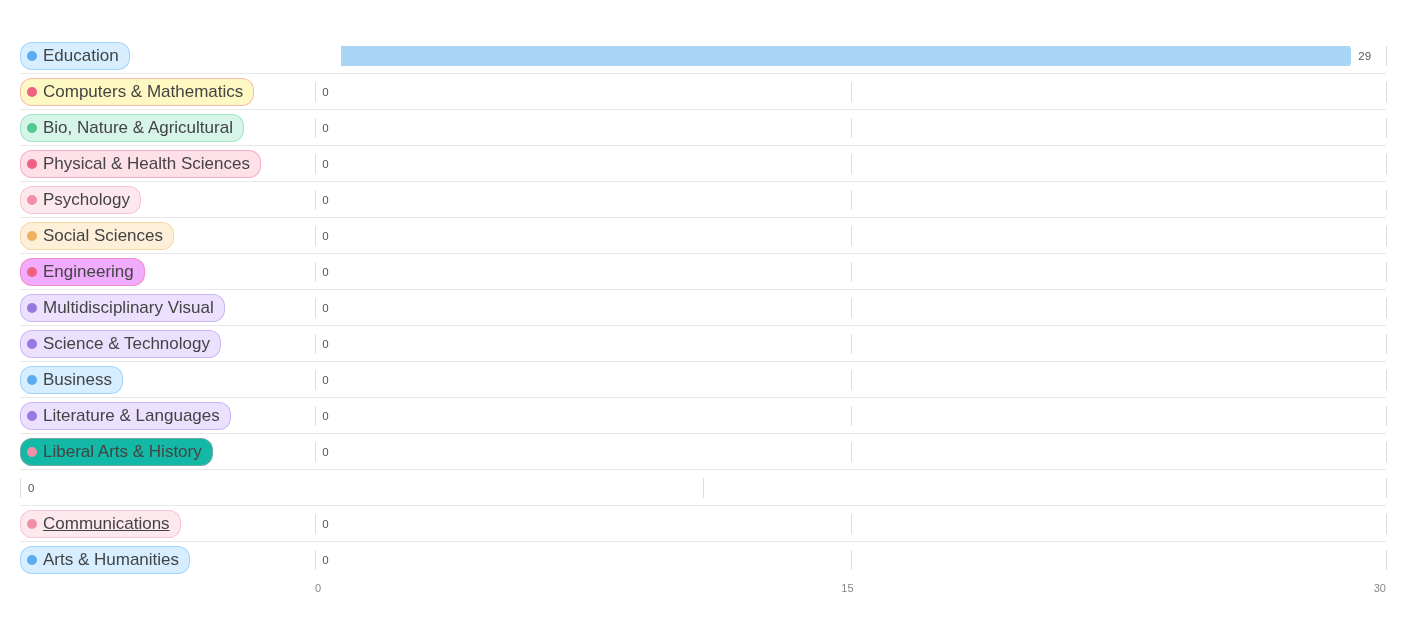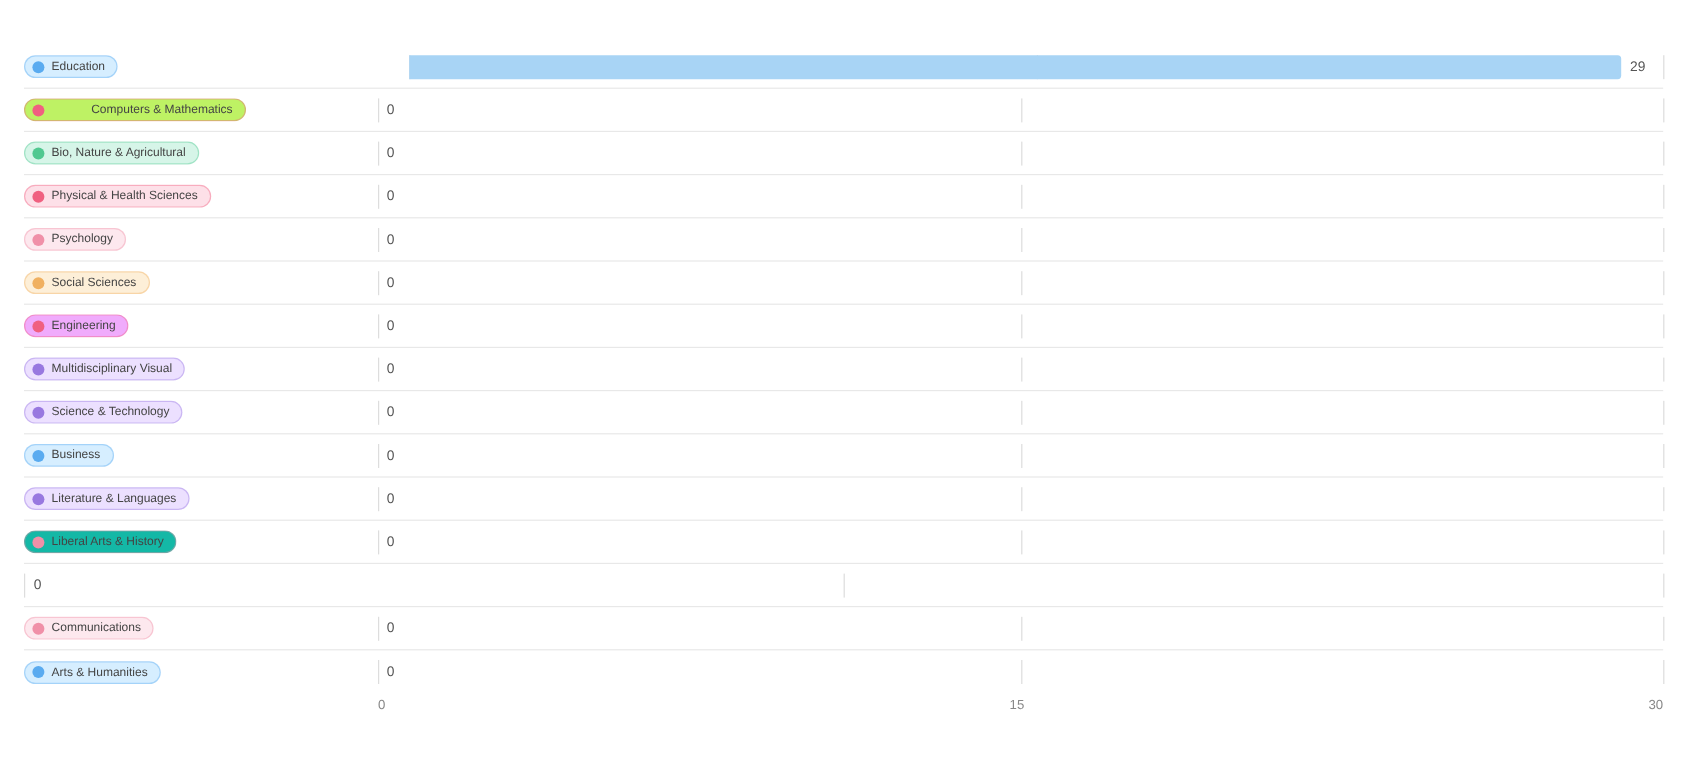--- a/index.html
+++ b/index.html
@@ -44,21 +44,21 @@
       min-width: 295px;
       display: flex;
       align-items: center;
       padding-right: 4px;
     }
     .label-pill {
       display: inline-flex;
       align-items: center;
       border-radius: 12px;
       padding: 3px 10px 3px 6px;
-      font-size: 10px;
+      font-size: 17px;
       color: #444;
       white-space: nowrap;
       border: 1.5px solid rgba(180,180,180,0.4);
     }
     .pill-dot {
       width: 10px;
       height: 10px;
       border-radius: 50%;
       margin-right: 6px;
       flex-shrink: 0;
@@ -117,21 +117,21 @@
           <div class="bar-track" style="position: relative; margin-left: 26px;">
             <div style="position: absolute; left: 0%; top: 0px; bottom: 0px; width: 1px; background: rgb(221, 221, 221); z-index: 0;"></div>
             <div style="position: absolute; left: 50%; top: 0px; bottom: 0px; width: 1px; background: rgb(221, 221, 221); z-index: 0;"></div>
             <div style="position: absolute; left: 100%; top: 0px; bottom: 0px; width: 1px; background: rgb(221, 221, 221); z-index: 0;"></div>
             <div class="bar-fill" style="width: 96.6667%; min-width: 2px; background: rgb(168, 212, 245); z-index: 1; position: relative;"></div>
             <span class="bar-value" style="left: 96.9667%; z-index: 2;">29</span>
           </div>
         </div>
         <div class="bar-row">
           <div class="label-container">
-            <div class="label-pill" style="background: #bef264; border-color: rgba(240, 96, 128, 0.4); gap: 33px;">
+            <div class="label-pill" style="background: #fef9c3; border-color: rgba(240, 96, 128, 0.4);">
               <div class="pill-dot" style="background: rgb(240, 96, 128);"></div>
               <span>Computers &amp; Mathematics</span>
             </div>
           </div>
           <div class="bar-track" style="position: relative;">
             <div style="position: absolute; left: 0%; top: 0px; bottom: 0px; width: 1px; background: rgb(221, 221, 221); z-index: 0;"></div>
             <div style="position: absolute; left: 50%; top: 0px; bottom: 0px; width: 1px; background: rgb(221, 221, 221); z-index: 0;"></div>
             <div style="position: absolute; left: 100%; top: 0px; bottom: 0px; width: 1px; background: rgb(221, 221, 221); z-index: 0;"></div>
             <div class="bar-fill" style="width: 0px; background: transparent;"></div>
             <span class="bar-value" style="left: 0.3%; z-index: 2;">0</span>
@@ -291,21 +291,21 @@
           <div class="bar-track" style="position: relative;">
             <div style="position: absolute; left: 0%; top: 0px; bottom: 0px; width: 1px; background: rgb(221, 221, 221); z-index: 0;"></div>
             <div style="position: absolute; left: 50%; top: 0px; bottom: 0px; width: 1px; background: rgb(221, 221, 221); z-index: 0;"></div>
             <div style="position: absolute; left: 100%; top: 0px; bottom: 0px; width: 1px; background: rgb(221, 221, 221); z-index: 0;"></div>
             <div class="bar-fill" style="width: 0px; background: transparent;"></div>
             <span class="bar-value" style="left: 0.3%; z-index: 2;">0</span>
           </div>
         </div>
         <div class="bar-row">
           <div class="label-container">
-            <div class="label-pill" style="background: rgb(253, 232, 238); border-color: rgba(240, 144, 168, 0.4);">
+            <div class="label-pill" style="background: rgb(253, 232, 238); border-color: rgba(240, 144, 168, 0.4); text-decoration: underline;">
               <div class="pill-dot" style="background: rgb(240, 144, 168);"></div>
               <span>Communications</span>
             </div>
           </div>
           <div class="bar-track" style="position: relative;">
             <div style="position: absolute; left: 0%; top: 0px; bottom: 0px; width: 1px; background: rgb(221, 221, 221); z-index: 0;"></div>
             <div style="position: absolute; left: 50%; top: 0px; bottom: 0px; width: 1px; background: rgb(221, 221, 221); z-index: 0;"></div>
             <div style="position: absolute; left: 100%; top: 0px; bottom: 0px; width: 1px; background: rgb(221, 221, 221); z-index: 0;"></div>
             <div class="bar-fill" style="width: 0px; background: transparent;"></div>
             <span class="bar-value" style="left: 0.3%; z-index: 2;">0</span>

